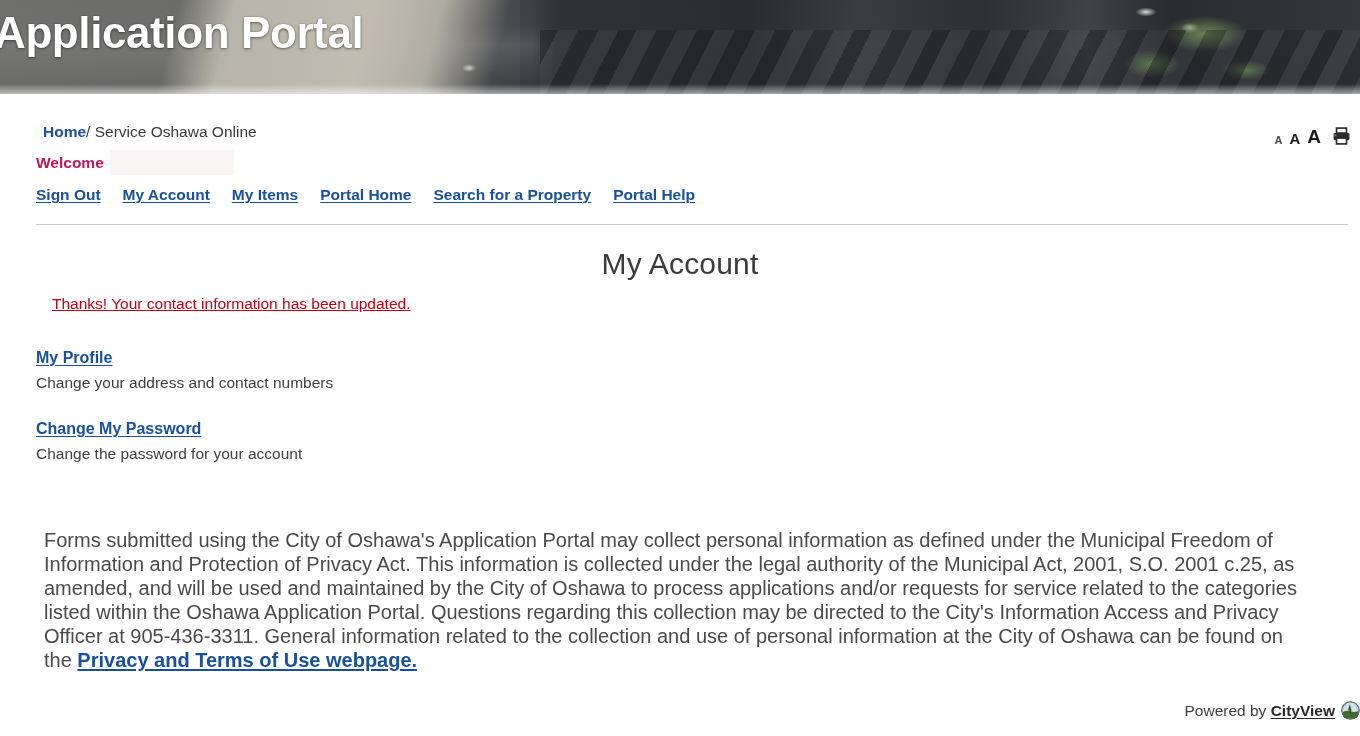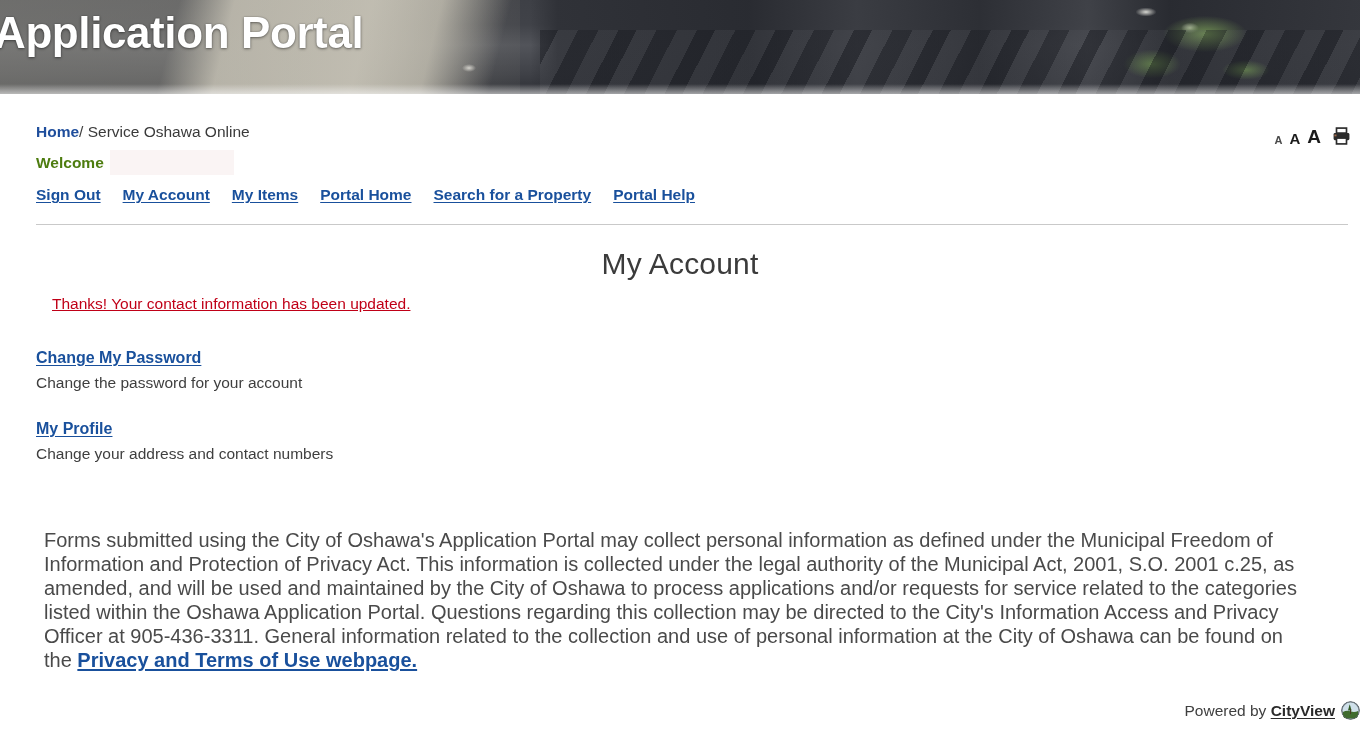--- a/index.html
+++ b/index.html
@@ -91,20 +91,21 @@
   .page {
     position: relative;
     width: 1360px;
     padding: 0;
     background: #fff;
   }
 
   .toprow {
     position: relative;
     height: 52px;
+    margin-left: 7px;
   }
   .breadcrumb {
     position: absolute;
     left: 36px;
     top: 27px;
     font-size: 15.5px;
     line-height: 22px;
     color: #3f3f3f;
     white-space: nowrap;
   }
@@ -148,21 +149,21 @@
     position: relative;
     height: 32px;
     margin-top: 4px;
   }
   .welcome-label {
     position: absolute;
     left: 36px;
     top: 2px;
     font-size: 15.5px;
     font-weight: 700;
-    color: #4d7c0f;
+    color: #be185d;
     line-height: 22px;
   }
   .welcome-redacted {
     position: absolute;
     left: 110px;
     top: 0px;
     width: 124px;
     height: 25px;
     background: #faf4f4;
   }
@@ -318,26 +319,26 @@
   <hr class="divider">
 
   <main class="content">
 
     <h2 class="page-title">My Account</h2>
 
     <p class="flash">Thanks! Your contact information has been updated.</p>
 
     <section class="account-links">
       <div class="acct-block">
+        <a href="#" class="acct-link">My Profile</a>
+        <div class="acct-desc">Change your address and contact numbers</div>
+      </div>
+      <div class="acct-block">
         <a href="#" class="acct-link">Change My Password</a>
         <div class="acct-desc">Change the password for your account</div>
-      </div>
-      <div class="acct-block">
-        <a href="#" class="acct-link">My Profile</a>
-        <div class="acct-desc">Change your address and contact numbers</div>
       </div>
     </section>
 
     <p class="privacy"><span>Forms submitted using the City of Oshawa's Application Portal may collect personal information as defined under the Municipal Freedom of Information and Protection of Privacy Act. This information is collected under the legal authority of the Municipal Act, 2001, S.O. 2001 c.25, as amended, and will be used and maintained by the City of Oshawa to process applications and/or requests for service related to the categories listed within the Oshawa Application Portal. Questions regarding this collection may be directed to the City's Information Access and Privacy Officer at 905-436-3311. General information related to the collection and use of personal information at the City of Oshawa can be found on the </span><a href="#">Privacy and Terms of Use webpage.</a></p>
 
     <div class="footer">
       <span>Powered by</span>
       <a href="#">CityView</a><span class="cityview-logo">
         <svg viewBox="0 0 24 24" width="19" height="19" aria-hidden="true">
           <circle cx="12" cy="12" r="11.5" fill="#7f8b93"></circle>

